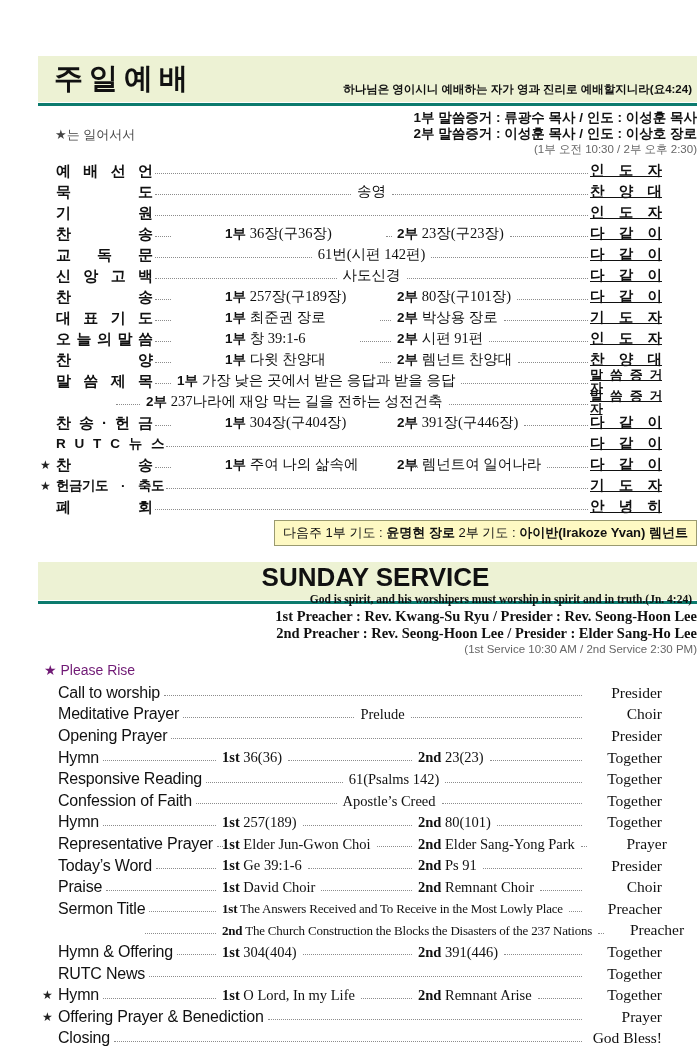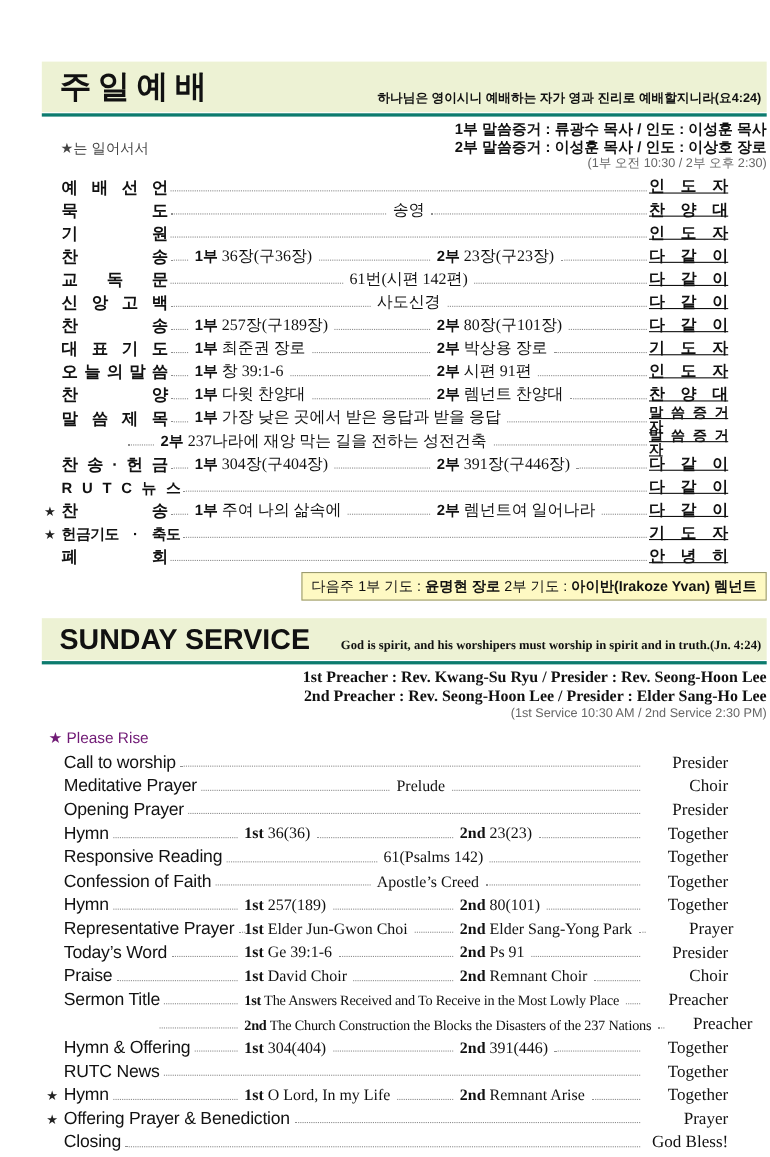--- a/index.html
+++ b/index.html
@@ -3,21 +3,21 @@
 <meta charset="utf-8">
 <style>
   html,body{margin:0;padding:0;}
   body{width:700px;height:1052px;background:#fff;overflow:hidden;position:relative;
        font-family:"Liberation Sans","DejaVu Sans",sans-serif;color:#111;}
   .page{width:700px;height:1052px;}
 
   
   .bar{margin:0 3px 0 38px;background:#edf2d4;display:flex;align-items:center;}
   .bar.ko{height:46px;margin-top:56px;}
-  .bar.en{height:38px;margin-top:16px;}
+  .bar.en{height:38px;margin-top:16px;flex-direction:column;}
   .bar-title{font-weight:bold;padding-left:16px;white-space:nowrap;}
   .bar-title.ko-t{font-size:29px;letter-spacing:6px;}
   .bar-title.en-t{font-size:26px;letter-spacing:0px;}
   .bar-verse{margin-left:auto;font-weight:bold;align-self:flex-end;padding:0 5px 5px 0;white-space:nowrap;}
   .bar-verse.ko-v{font-size:11.5px;}
   .bar-verse.en-v{font-size:11.5px;font-family:"Liberation Serif","DejaVu Serif",serif;padding-bottom:7px;}
   .teal{margin:1px 3px 0 38px;height:3px;background:#0c7b6e;}
 
   
   .intro{position:relative;margin:4px 3px 0 38px;text-align:right;}
@@ -34,21 +34,21 @@
   .row.en-row{height:21.6px;}
   .lead{flex:1 1 auto;height:0;border-bottom:1.5px dotted #8c8c8c;transform:translateY(3px);min-width:6px;margin:0 2px;}
   .lead.fix16{flex:0 0 16px;}
   .lead.fix24{flex:0 0 24px;}
   .kstar,.estar{flex:0 0 16px;font-size:12px;color:#222;}
   .klabel{flex:0 0 97px;font-weight:bold;font-size:15px;text-align:justify;text-align-last:justify;line-height:1;}
   .klabel.wide{flex-basis:108px;font-size:13.5px;letter-spacing:-0.5px;}
   .klabel.empty{flex:0 0 58px;}
   .kright{flex:0 0 72px;font-weight:bold;font-size:14.5px;text-align:justify;text-align-last:justify;line-height:1;text-decoration:underline;}
   .kright.tight{font-size:13px;letter-spacing:-0.5px;}
-  .karea{flex:0 0 240px;display:flex;align-items:center;min-width:0;}
+  .karea{flex:0 0 240px;display:flex;align-items:center;min-width:0;gap:48px;}
   .elabel{font-size:16px;letter-spacing:-0.2px;white-space:nowrap;line-height:1;padding-right:2px;}
   .ewrap{flex:0 0 160px;display:flex;align-items:center;min-width:0;}
   .ewrap.pad{padding-left:85px;box-sizing:border-box;}
   .earea{flex:0 0 196px;display:flex;align-items:center;min-width:0;}
   .eright{flex:0 0 78px;text-align:right;font-size:15.5px;font-family:"Liberation Serif","DejaVu Serif",serif;white-space:nowrap;}
   .ctext{font-family:"Liberation Serif","DejaVu Serif",serif;font-size:14.5px;white-space:nowrap;padding:0 4px;line-height:1;}
   .ctext.small{font-size:13px;letter-spacing:-0.2px;}
   .ko-ctext b{font-family:"Liberation Sans","DejaVu Sans",sans-serif;font-size:13.5px;}
   .en-ctext b{font-family:"Liberation Serif","DejaVu Serif",serif;}
 

